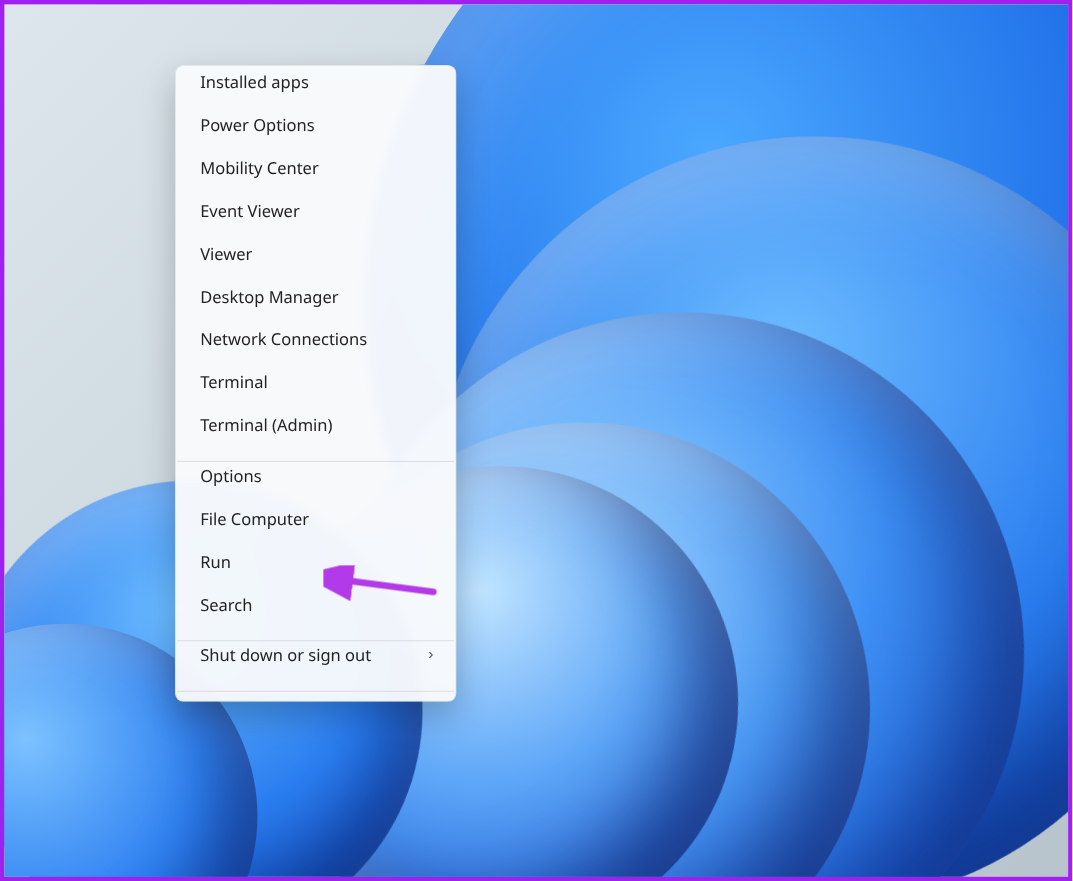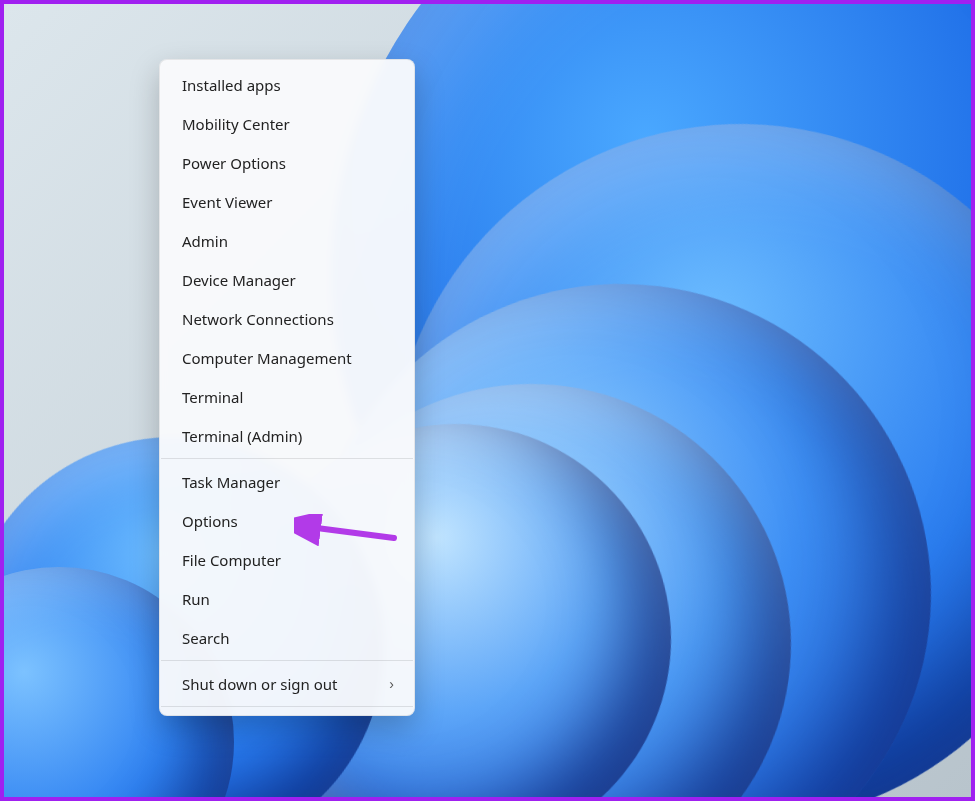--- a/index.html
+++ b/index.html
@@ -54,21 +54,20 @@
     width: 256px;
     background: rgba(249, 250, 252, 0.96);
     border: 1px solid rgba(0,0,0,0.08);
     border-radius: 8px;
     box-shadow: 0 12px 30px rgba(0,0,0,0.22);
     padding: 5px 0;
     backdrop-filter: blur(4px);
   }
   .menu-item {
     display: flex;
-    align-items: center;
     justify-content: space-between;
     height: 39px;
     padding: 0 20px 0 22px;
     font-size: 15px;
     color: #222;
     cursor: default;
   }
   .separator {
     height: 1px;
     background: rgba(0,0,0,0.10);
@@ -97,50 +96,44 @@
   <div class="petal p4"></div>
   <div class="petal p5"></div>
   <div class="petal p7"></div>
   <div class="petal p6"></div>
 
   <div class="context-menu" id="menu">
       <div class="menu-item">
         <span>Installed apps</span>
       </div>
       <div class="menu-item">
-        <span>Mobility Center</span>
+        <span>Power Options</span>
       </div>
       <div class="menu-item">
-        <span>Power Options</span>
+        <span>Mobility Center</span>
       </div>
       <div class="menu-item">
         <span>Event Viewer</span>
       </div>
       <div class="menu-item">
-        <span>Admin</span>
+        <span>Viewer</span>
       </div>
       <div class="menu-item">
-        <span>Device Manager</span>
+        <span>Desktop Manager</span>
       </div>
       <div class="menu-item">
         <span>Network Connections</span>
-      </div>
-      <div class="menu-item">
-        <span>Computer Management</span>
       </div>
       <div class="menu-item">
         <span>Terminal</span>
       </div>
       <div class="menu-item">
         <span>Terminal (Admin)</span>
       </div>
       <div class="separator"></div>
-      <div class="menu-item">
-        <span>Task Manager</span>
-      </div>
       <div class="menu-item">
         <span>Options</span>
       </div>
       <div class="menu-item">
         <span>File Computer</span>
       </div>
       <div class="menu-item">
         <span>Run</span>
       </div>
       <div class="menu-item">

